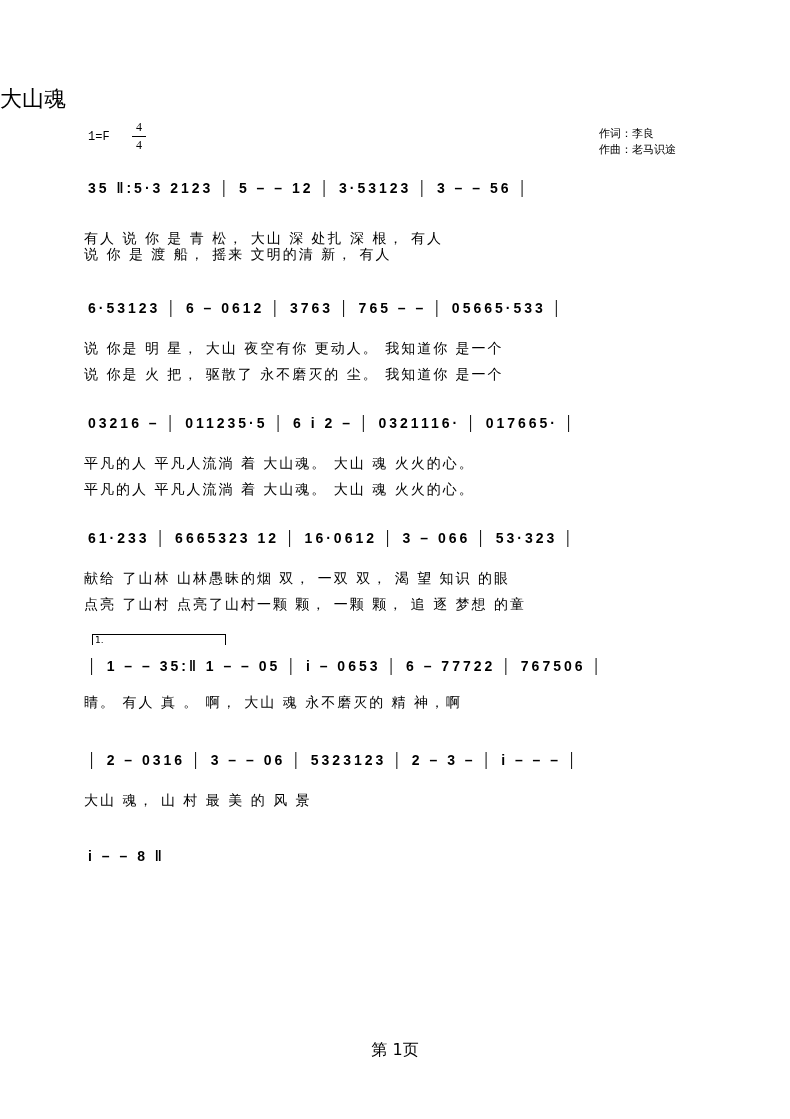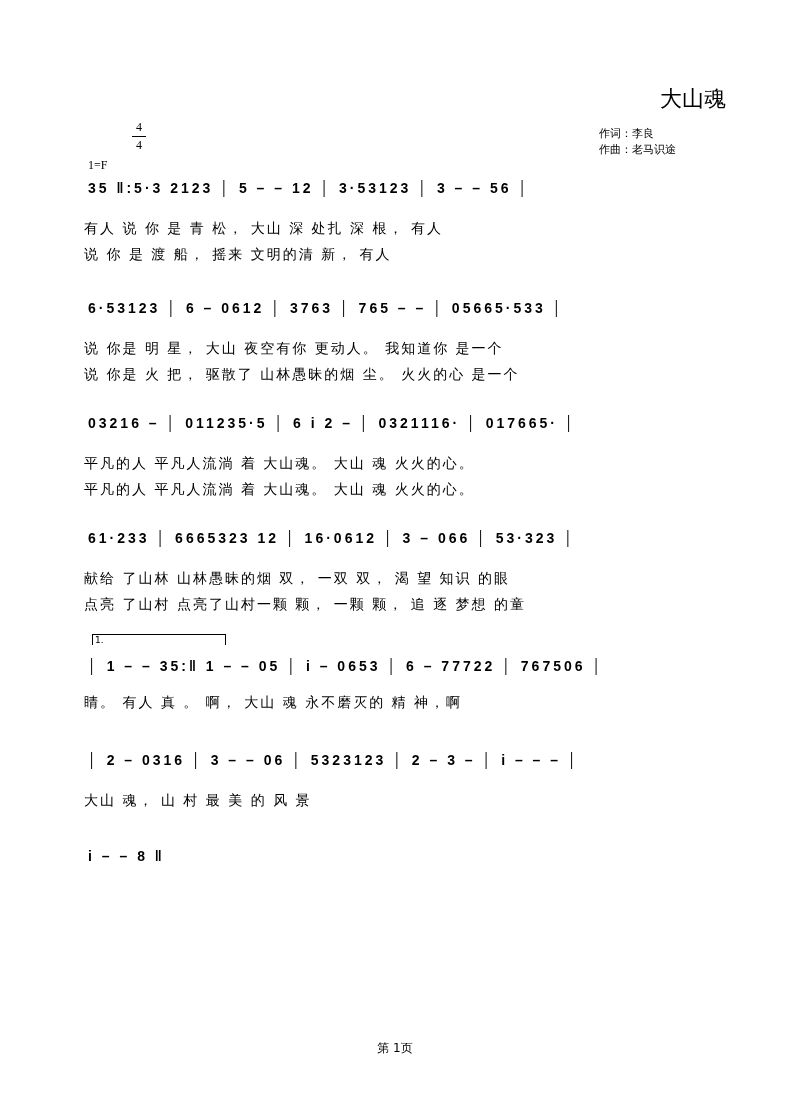--- a/index.html
+++ b/index.html
@@ -1,51 +1,51 @@
 <!DOCTYPE html>
 <html><head>
 <meta charset="utf-8">
 <style>
   html, body { margin:0; padding:0; background:#ffffff; }
   body { width:790px; height:1119px; position:relative; overflow:hidden;
          font-family:"DejaVu Sans", sans-serif; color:#000; }
   .abs { position:absolute; white-space:nowrap; }
-  .title { left:0; width:726px; top:84px; text-align:right; font-size:22px; font-family:Liberation Serif, serif; }
-  .key { left:88px; top:130px; font-size:12px; font-family:Liberation Serif, serif;margin-top:28px; }
+  .title { left:0; width:726px; top:84px; text-align:left; font-size:22px; font-family:Liberation Serif, serif; }
+  .key { left:88px; top:130px; font-size:12px; font-family:Liberation Mono, monospace; }
   .ts { left:132px; top:120px; width:14px; text-align:center; font-size:12px; font-family:"Liberation Serif", serif; line-height:15px; }
   .ts .line { border-top:1px solid #000; margin:1px 0; }
   .credit { left:599px; font-size:11px; }
   .notes { font-family:"Liberation Sans", sans-serif; font-weight:bold; font-size:14px; letter-spacing:3px; }
   .lyric { font-size:14px; font-family:"DejaVu Sans", sans-serif; letter-spacing:2px; }
-  .footer { left:0; width:790px; top:1040px; text-align:center; font-size:12px; }
+  .footer { left:0; width:790px; top:1040px; text-align:center; font-size:16px; }
   .volta { position:absolute; border-top:1px solid #000; border-left:1px solid #000; border-right:1px solid #000; height:10px; font-size:9px; padding-left:2px; }
 </style>
 </head>
 <body>
 
 <div class="abs title">大山魂</div>
 <div class="abs key">1=F</div>
 <div class="abs ts">
   <div>4</div>
   <div class="line"></div>
   <div>4</div>
 </div>
 <div class="abs credit" style="top:126px">作词：李良</div>
 <div class="abs credit" style="top:142px">作曲：老马识途</div>
 
 <div>
   <div class="abs notes" style="left:88px;top:180px">35 ‖:5·3  2123 │ 5 – – 12 │ 3·53123 │ 3 – – 56 │</div>
-  <div class="abs lyric" style="left:84px;top:220px">有人 说 你 是 青   松，     大山   深 处扎 深   根，   有人</div>
+  <div class="abs lyric" style="left:84px;top:230px">有人 说 你 是 青   松，     大山   深 处扎 深   根，   有人</div>
   <div class="abs lyric" style="left:84px;top:246px">     说 你 是 渡   船，     摇来   文明的清       新，   有人</div>
 </div>
 
 <div>
   <div class="abs notes" style="left:88px;top:300px">6·53123 │ 6 – 0612 │ 3763 │ 765 – – │ 05665·533 │</div>
   <div class="abs lyric" style="left:84px;top:340px">说 你是 明  星，  大山   夜空有你  更动人。      我知道你  是一个</div>
-  <div class="abs lyric" style="left:84px;top:366px">说 你是 火  把，  驱散了 山林愚昧的烟  尘。      火火的心  是一个</div>
+  <div class="abs lyric" style="left:84px;top:366px">说 你是 火  把，  驱散了 永不磨灭的  尘。      我知道你  是一个</div>
 </div>
 
 <div>
   <div class="abs notes" style="left:88px;top:415px">03216 – │ 011235·5 │ 6 i 2 – │ 0321116· │ 017665· │</div>
   <div class="abs lyric" style="left:84px;top:455px"> 平凡的人      平凡人流淌  着  大山魂。    大山  魂        火火的心。</div>
   <div class="abs lyric" style="left:84px;top:481px"> 平凡的人      平凡人流淌  着  大山魂。    大山  魂        火火的心。</div>
 </div>
 
 <div>
   <div class="abs notes" style="left:88px;top:530px">61·233 │ 6665323 12 │ 16·0612 │ 3 – 066 │ 53·323 │</div>

